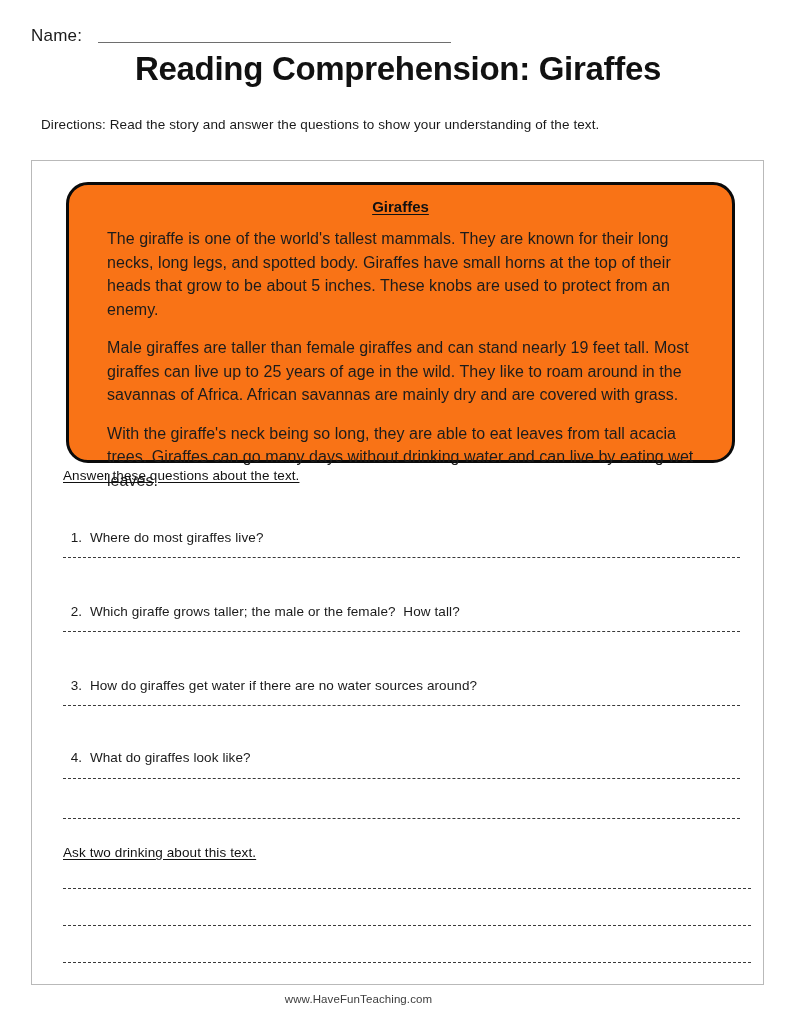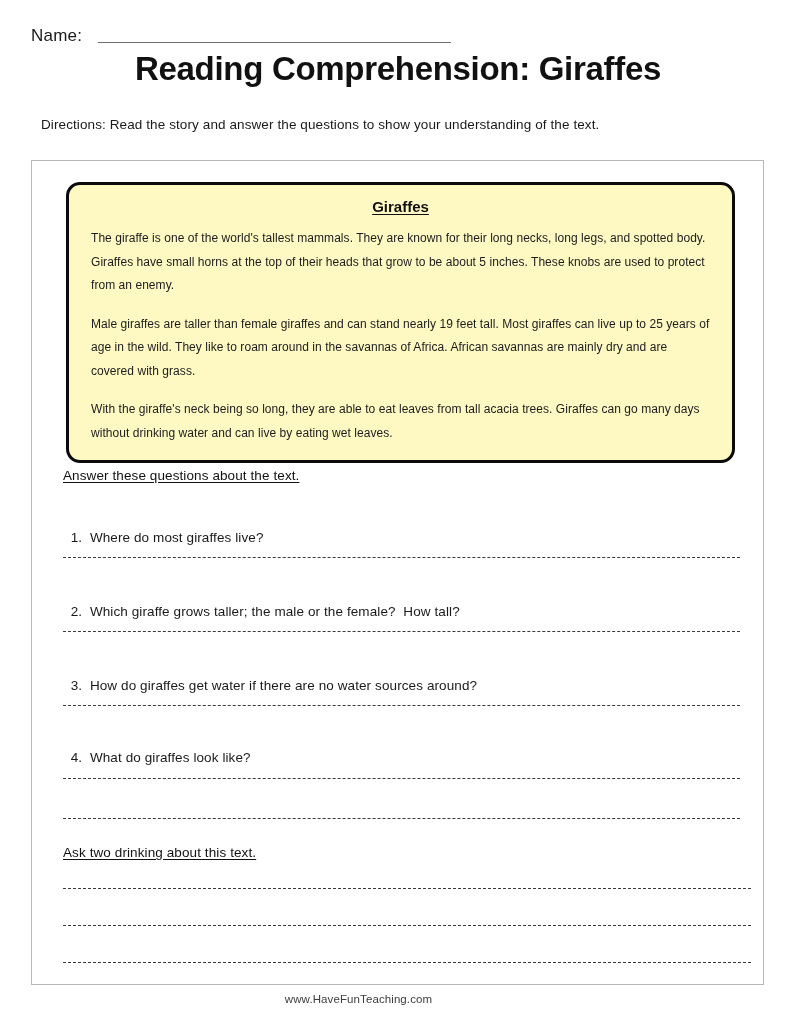--- a/index.html
+++ b/index.html
@@ -80,38 +80,38 @@
 
   
   #story-box {
     position: absolute;
     left: 66px;
     top: 182px;
     width: 669px;
     height: 281px;
     box-sizing: border-box;
     border: 3px solid #0a0a0a;
-    border-radius: 14px;
-    background: #fef9c3;
+    border-radius: 22px;
+    background: #f97316;
     padding: 13px 22px 10px 22px;
   }
   #story-title {
     text-align: center;
     font-size: 15px;
     font-weight: bold;
     text-decoration: underline;
     text-underline-offset: 2px;
     margin-bottom: 12px;
     color: #111111;
   }
   .story-para {
-    font-size: 12px;
+    font-size: 16px;
     line-height: 23.5px;
     color: #1c1c1c;
-    margin: 0 0 15px 0;
+    margin: 0 0 15px 16px;
     letter-spacing: 0.05px;
   }
   .story-para:last-child { margin-bottom: 0; }
 
   
   .section-heading {
     position: absolute;
     font-size: 13.5px;
     font-weight: normal;
     text-decoration: underline;

